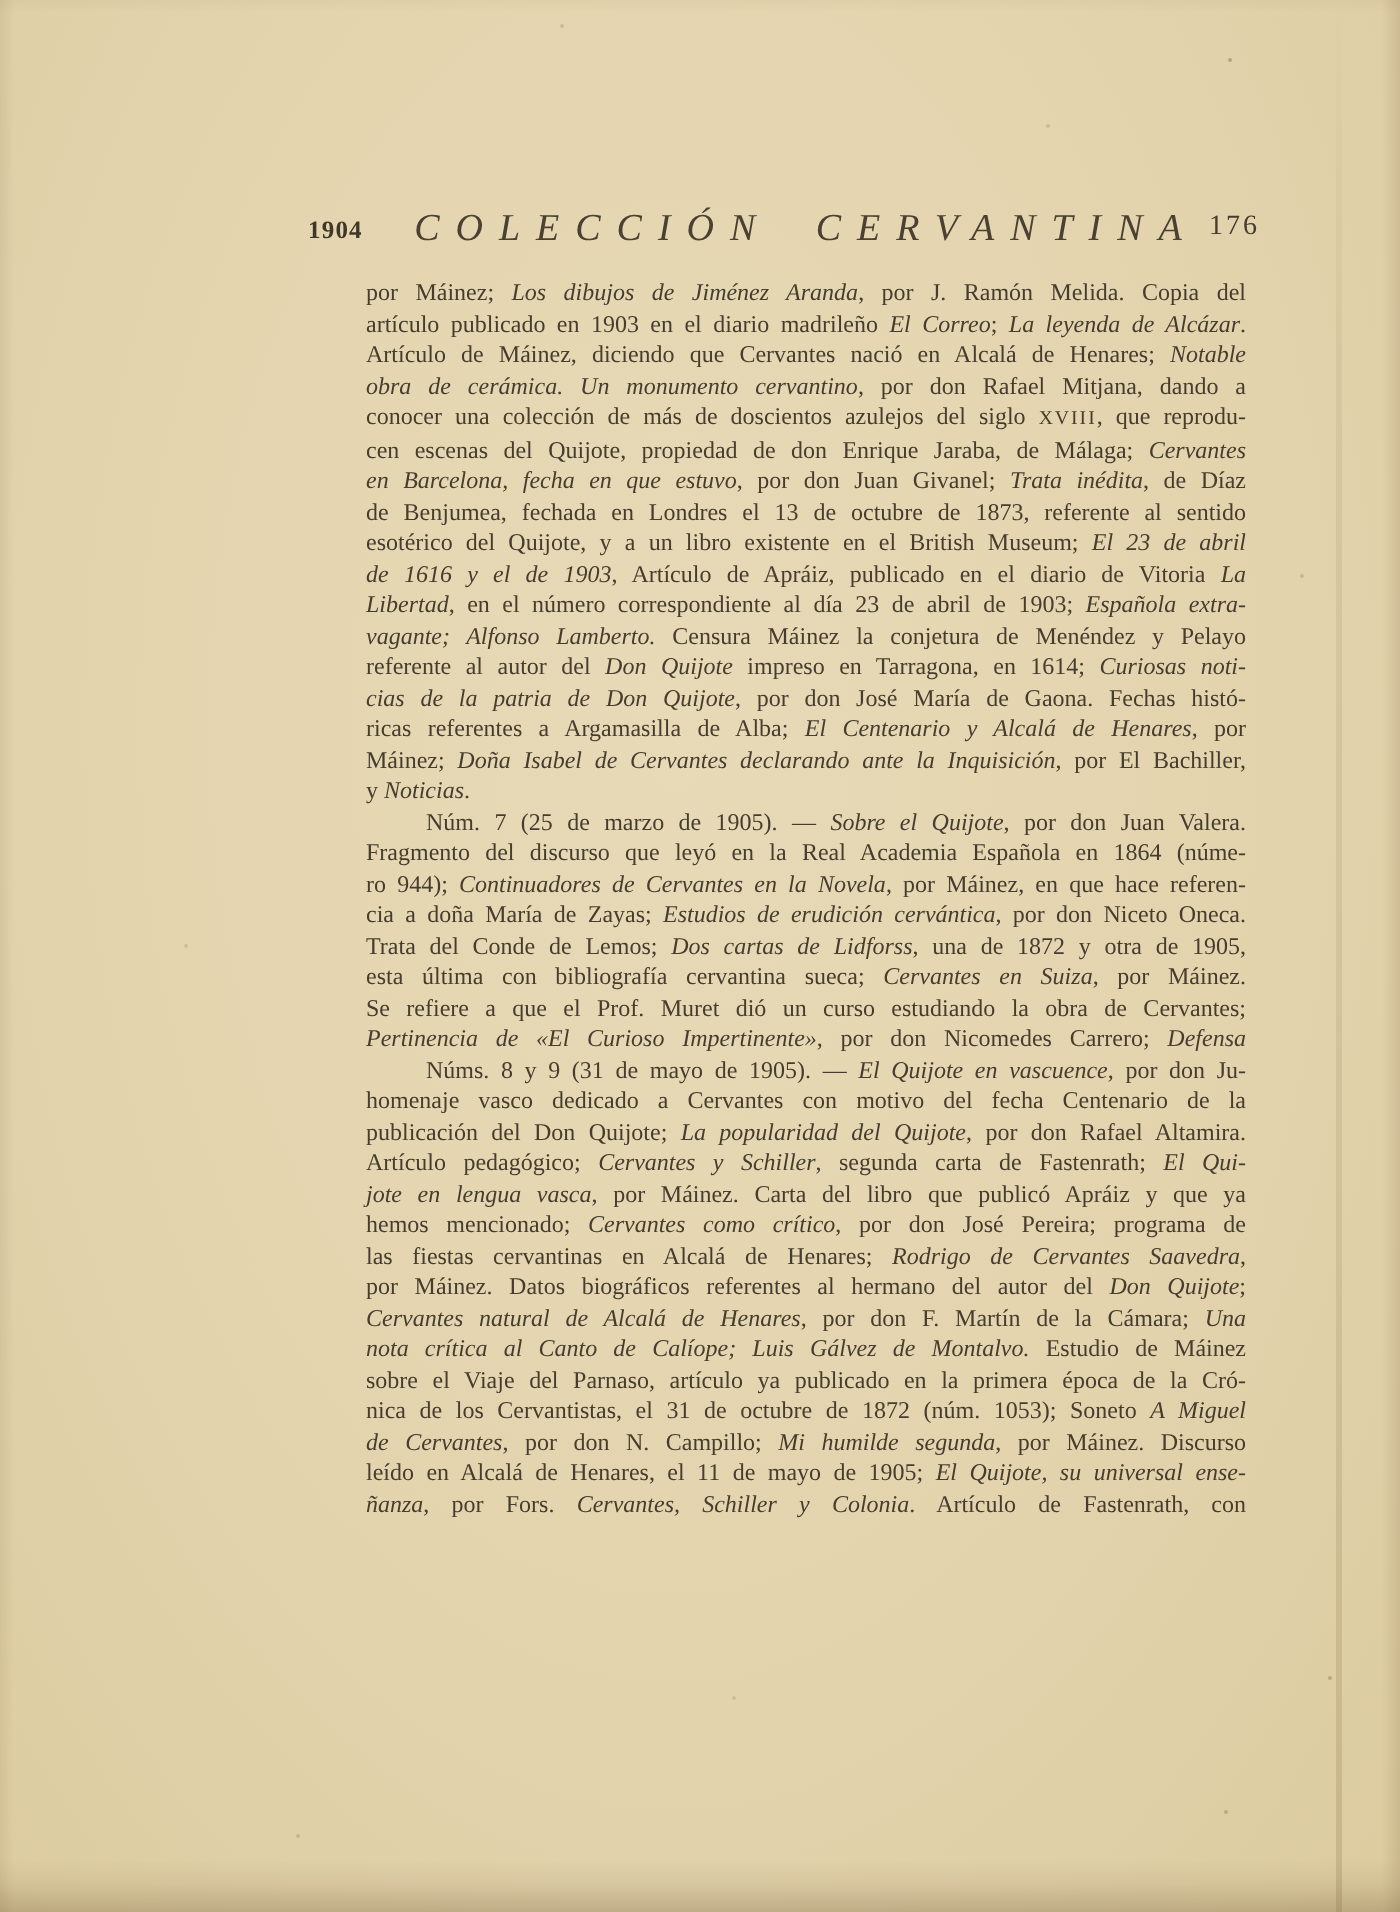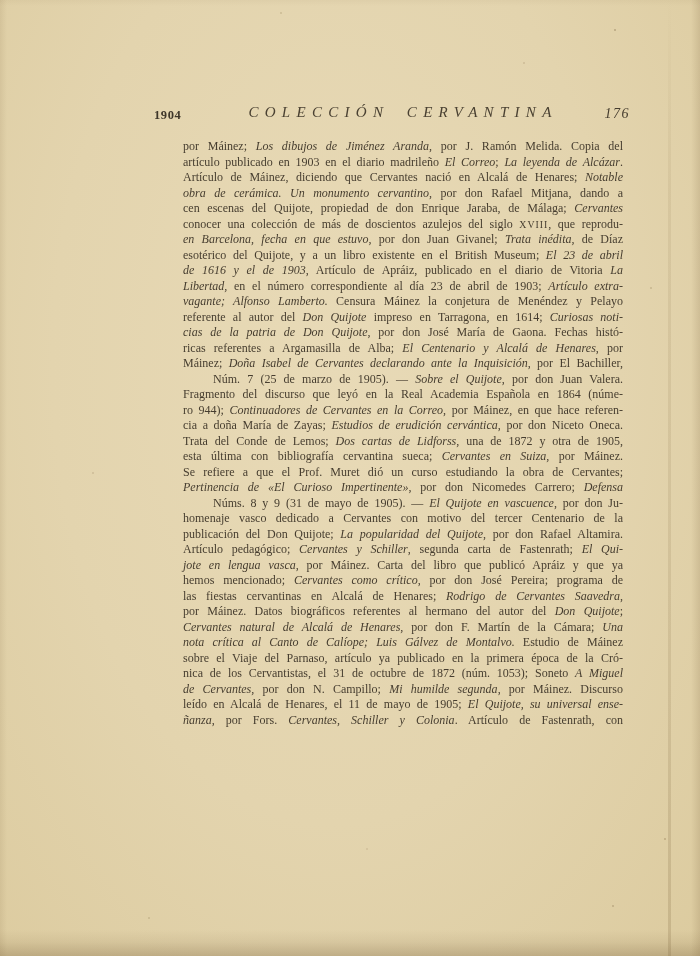--- a/index.html
+++ b/index.html
@@ -32,26 +32,26 @@
       148px 917px 0 0 rgba(105,80,45,.2),
       366px 848px 0 0 rgba(105,80,45,.15);
   }
   .running-head{position:absolute;left:0;top:0;width:100%;height:30px;}
   .year{
     position:absolute;left:154px;top:108px;
     font-size:12.5px;font-weight:bold;letter-spacing:.6px;color:#3f372a;
   }
   .head-title{
     position:absolute;left:183px;top:104px;width:440px;text-align:center;
-    font-style:italic;font-size:15px;letter-spacing:.42em;word-spacing:.5em;
+    font-style:italic;font-size:19px;letter-spacing:.42em;word-spacing:.5em;
     color:#4a4132;white-space:nowrap;
   }
   .pageno{
     position:absolute;right:70px;top:106px;
-    font-style:italic;font-size:14px;letter-spacing:1.5px;color:#453c2e;
+    font-size:14px;letter-spacing:1.5px;color:#453c2e;
   }
   .body-text{
     position:absolute;left:183px;top:139px;width:440px;
     font-size:12px;line-height:15.5px;
   }
   .line{
     text-align:justify;text-align-last:justify;text-justify:inter-word;
     white-space:normal;
   }
   .line.end{text-align-last:left;}
@@ -70,41 +70,43 @@
     <div class="year">1904</div>
     <div class="head-title">COLECCIÓN CERVANTINA</div>
     <div class="pageno">176</div>
   </div>
 
   <div class="body-text">
       <div class="line"><span class="r">por Máinez; </span><span class="i">Los dibujos de Jiménez Aranda</span><span class="r">, por J. Ramón Melida. Copia del</span></div>
       <div class="line"><span class="r">artículo publicado en 1903 en el diario madrileño </span><span class="i">El Correo</span><span class="r">; </span><span class="i">La leyenda de Alcázar</span><span class="r">.</span></div>
       <div class="line"><span class="r">Artículo de Máinez, diciendo que Cervantes nació en Alcalá de Henares; </span><span class="i">Notable</span></div>
       <div class="line"><span class="i">obra de cerámica. Un monumento cervantino</span><span class="r">, por don Rafael Mitjana, dando a</span></div>
+      <div class="line"><span class="r">conocer una colección de más de doscientos azulejos del siglo </span><span class="c">XVIII</span><span class="r">, que reprodu-</span></div>
       <div class="line"><span class="r">cen escenas del Quijote, propiedad de don Enrique Jaraba, de Málaga; </span><span class="i">Cervantes</span></div>
-      <div class="line"><span class="r">conocer una colección de más de doscientos azulejos del siglo </span><span class="c">XVIII</span><span class="r">, que reprodu-</span></div>
       <div class="line"><span class="i">en Barcelona, fecha en que estuvo</span><span class="r">, por don Juan Givanel; </span><span class="i">Trata inédita</span><span class="r">, de Díaz</span></div>
+      <div class="line"><span class="r">de Benjumea, fechada en Londres el 13 de octubre de 1873, referente al sentido</span></div>
       <div class="line"><span class="r">esotérico del Quijote, y a un libro existente en el British Museum; </span><span class="i">El 23 de abril</span></div>
       <div class="line"><span class="i">de 1616 y el de 1903</span><span class="r">, Artículo de Apráiz, publicado en el diario de Vitoria </span><span class="i">La</span></div>
-      <div class="line"><span class="i">Libertad</span><span class="r">, en el número correspondiente al día 23 de abril de 1903; </span><span class="i">Artículo extra-</span></div>
+      <div class="line"><span class="i">Libertad</span><span class="r">, en el número correspondiente al día 23 de abril de 1903; </span><span class="i">Española extra-</span></div>
       <div class="line"><span class="i">vagante; Alfonso Lamberto.</span><span class="r"> Censura Máinez la conjetura de Menéndez y Pelayo</span></div>
       <div class="line"><span class="r">referente al autor del </span><span class="i">Don Quijote</span><span class="r"> impreso en Tarragona, en 1614; </span><span class="i">Curiosas noti-</span></div>
       <div class="line"><span class="i">cias de la patria de Don Quijote</span><span class="r">, por don José María de Gaona. Fechas histó-</span></div>
       <div class="line"><span class="r">ricas referentes a Argamasilla de Alba; </span><span class="i">El Centenario y Alcalá de Henares</span><span class="r">, por</span></div>
       <div class="line"><span class="r">Máinez; </span><span class="i">Doña Isabel de Cervantes declarando ante la Inquisición</span><span class="r">, por El Bachiller,</span></div>
+      <div class="line end"><span class="r">y </span><span class="i">Noticias</span><span class="r">.</span></div>
       <div class="line indent"><span class="r">Núm. 7 (25 de marzo de 1905). — </span><span class="i">Sobre el Quijote</span><span class="r">, por don Juan Valera.</span></div>
       <div class="line"><span class="r">Fragmento del discurso que leyó en la Real Academia Española en 1864 (núme-</span></div>
-      <div class="line"><span class="r">ro 944); </span><span class="i">Continuadores de Cervantes en la Correo</span><span class="r">, por Máinez, en que hace referen-</span></div>
+      <div class="line"><span class="r">ro 944); </span><span class="i">Continuadores de Cervantes en la Novela</span><span class="r">, por Máinez, en que hace referen-</span></div>
       <div class="line"><span class="r">cia a doña María de Zayas; </span><span class="i">Estudios de erudición cervántica</span><span class="r">, por don Niceto Oneca.</span></div>
       <div class="line"><span class="r">Trata del Conde de Lemos; </span><span class="i">Dos cartas de Lidforss</span><span class="r">, una de 1872 y otra de 1905,</span></div>
       <div class="line"><span class="r">esta última con bibliografía cervantina sueca; </span><span class="i">Cervantes en Suiza</span><span class="r">, por Máinez.</span></div>
       <div class="line"><span class="r">Se refiere a que el Prof. Muret dió un curso estudiando la obra de Cervantes;</span></div>
       <div class="line"><span class="i">Pertinencia de «El Curioso Impertinente»</span><span class="r">, por don Nicomedes Carrero; </span><span class="i">Defensa</span></div>
       <div class="line indent"><span class="r">Núms. 8 y 9 (31 de mayo de 1905). — </span><span class="i">El Quijote en vascuence</span><span class="r">, por don Ju-</span></div>
-      <div class="line"><span class="r">homenaje vasco dedicado a Cervantes con motivo del tercer Centenario de la</span></div>
+      <div class="line"><span class="r">homenaje vasco dedicado a Cervantes con motivo del fecha Centenario de la</span></div>
       <div class="line"><span class="r">publicación del Don Quijote; </span><span class="i">La popularidad del Quijote</span><span class="r">, por don Rafael Altamira.</span></div>
       <div class="line"><span class="r">Artículo pedagógico; </span><span class="i">Cervantes y Schiller</span><span class="r">, segunda carta de Fastenrath; </span><span class="i">El Qui-</span></div>
       <div class="line"><span class="i">jote en lengua vasca</span><span class="r">, por Máinez. Carta del libro que publicó Apráiz y que ya</span></div>
       <div class="line"><span class="r">hemos mencionado; </span><span class="i">Cervantes como crítico</span><span class="r">, por don José Pereira; programa de</span></div>
       <div class="line"><span class="r">las fiestas cervantinas en Alcalá de Henares; </span><span class="i">Rodrigo de Cervantes Saavedra</span><span class="r">,</span></div>
       <div class="line"><span class="r">por Máinez. Datos biográficos referentes al hermano del autor del </span><span class="i">Don Quijote</span><span class="r">;</span></div>
       <div class="line"><span class="i">Cervantes natural de Alcalá de Henares</span><span class="r">, por don F. Martín de la Cámara; </span><span class="i">Una</span></div>
       <div class="line"><span class="i">nota crítica al Canto de Calíope; Luis Gálvez de Montalvo.</span><span class="r"> Estudio de Máinez</span></div>
       <div class="line"><span class="r">sobre el Viaje del Parnaso, artículo ya publicado en la primera época de la Cró-</span></div>
       <div class="line"><span class="r">nica de los Cervantistas, el 31 de octubre de 1872 (núm. 1053); Soneto </span><span class="i">A Miguel</span></div>

